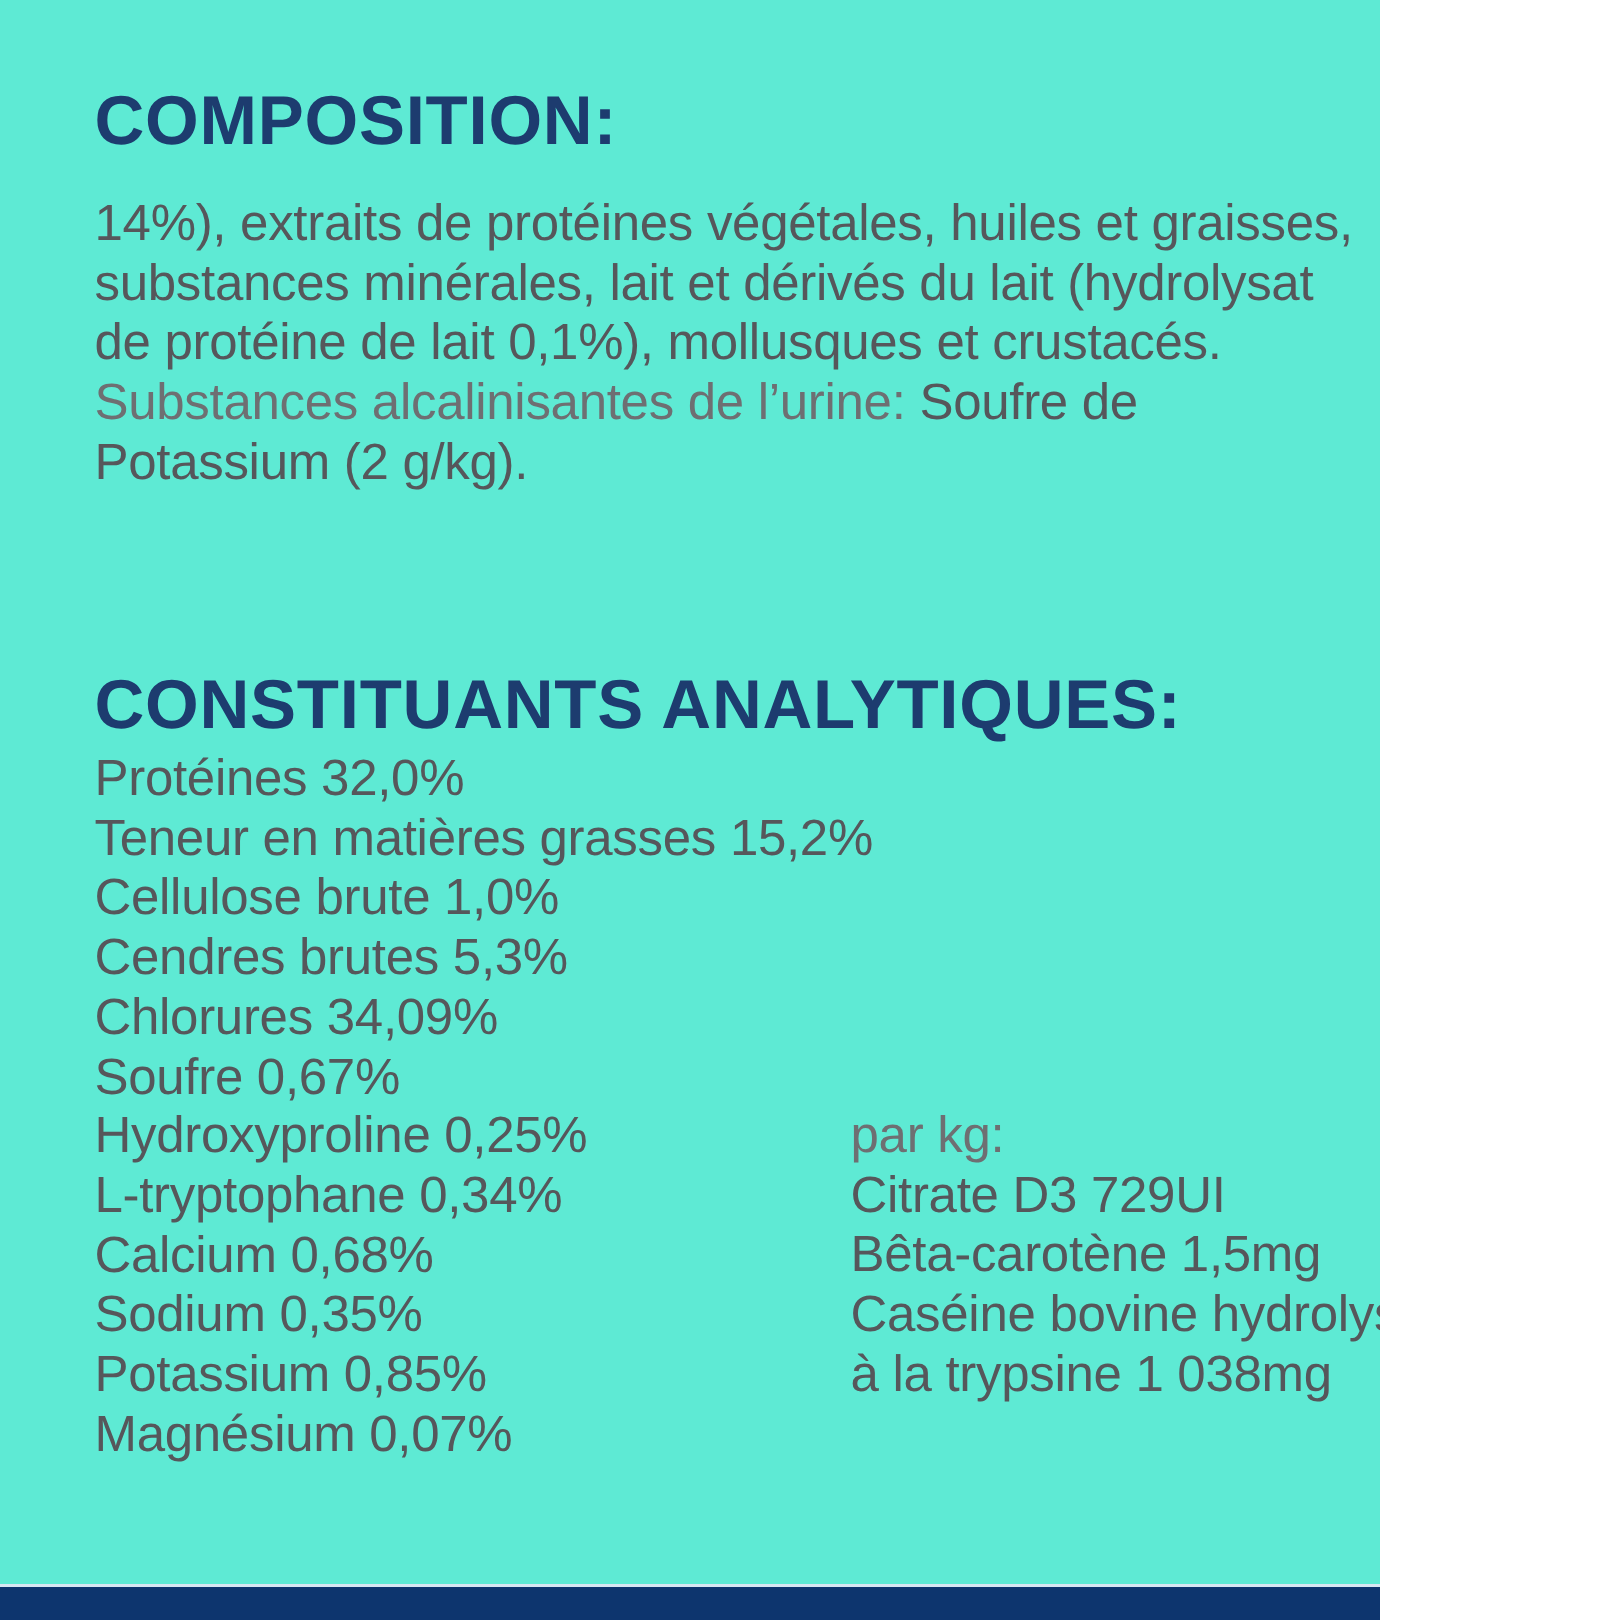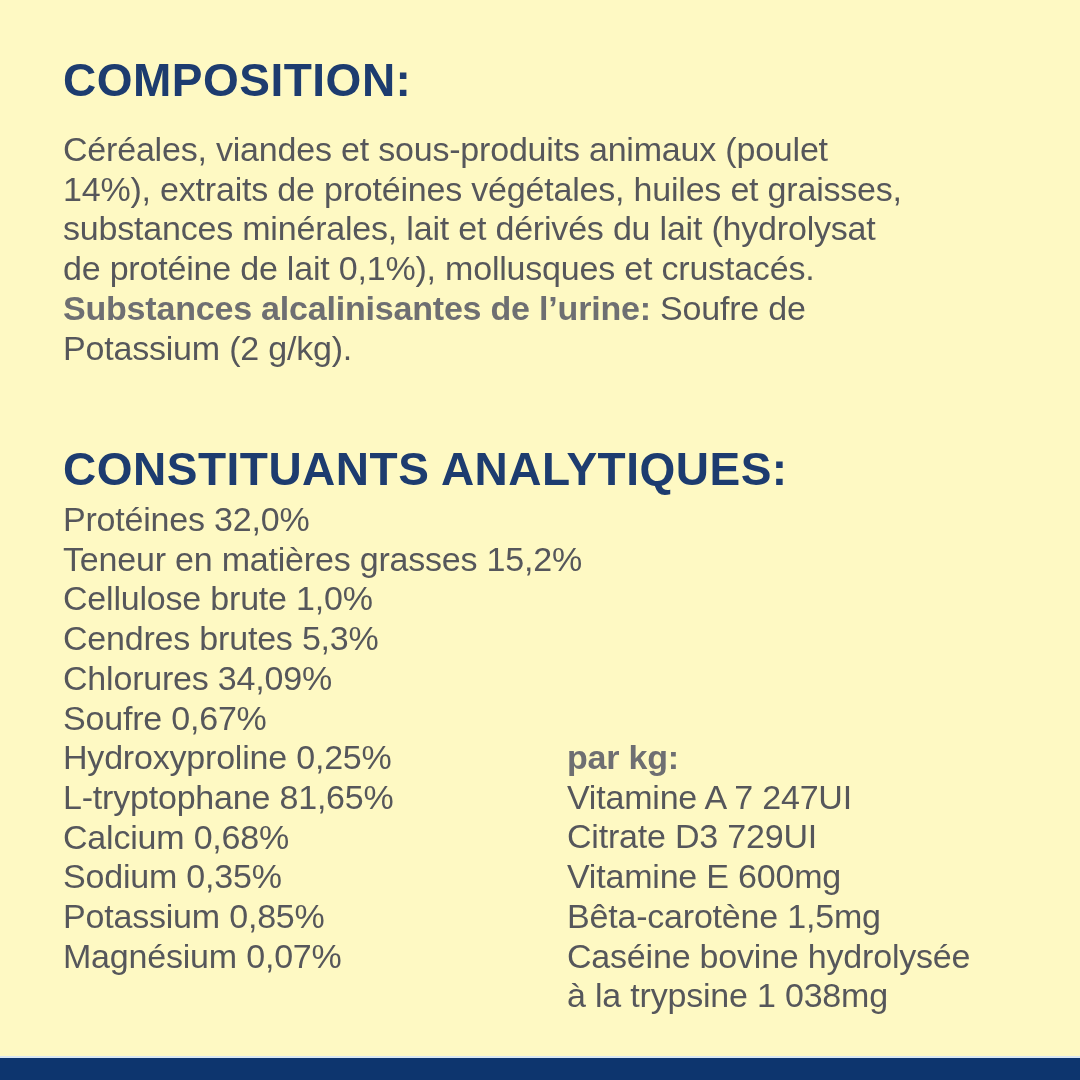--- a/index.html
+++ b/index.html
@@ -2,23 +2,23 @@
 <html><head>
 <meta charset="utf-8">
 <style>
   html, body {
     margin: 0;
     padding: 0;
     background: #ffffff;
   }
   .page {
     position: relative;
-    width: 1080px;
+    width: 920px;
     height: 1080px;
-    background: #fef9c3;
+    background: #5eead4;
     overflow: hidden;
     font-family: "Liberation Sans", sans-serif;
   }
   .section-heading {
     position: absolute;
     left: 63px;
     color: #1d3c6f;
     font-size: 46px;
     font-weight: 800;
     letter-spacing: 0.5px;
@@ -32,21 +32,21 @@
     position: absolute;
     left: 63px;
     color: #56575b;
     font-size: 34px;
     line-height: 39.7px;
     letter-spacing: -0.2px;
     white-space: nowrap;
   }
   .composition-paragraph { top: 130px; }
   .bold-gray {
-    font-weight: 700;
+    font-weight: 400;
     color: #6e6f72;
   }
   .analytics-left { top: 500px; }
   .analytics-right {
     top: 738px;
     left: 567px;
   }
   .footer-bar {
     position: absolute;
     left: 0;
@@ -58,50 +58,47 @@
   }
 </style>
 </head>
 <body>
 
 <div class="page">
 
   <div class="section-heading composition-heading">COMPOSITION:</div>
 
   <div class="body-text composition-paragraph">
-    <div>Céréales, viandes et sous-produits animaux (poulet</div>
     <div>14%), extraits de protéines végétales, huiles et graisses,</div>
     <div>substances minérales, lait et dérivés du lait (hydrolysat</div>
     <div>de protéine de lait 0,1%), mollusques et crustacés.</div>
     <div><span class="bold-gray">Substances alcalinisantes de l’urine:</span><span> Soufre de</span></div>
     <div>Potassium (2 g/kg).</div>
   </div>
 
   <div class="section-heading analytics-heading">CONSTITUANTS ANALYTIQUES:</div>
 
   <div class="body-text analytics-left">
     <div>Protéines 32,0%</div>
     <div>Teneur en matières grasses 15,2%</div>
     <div>Cellulose brute 1,0%</div>
     <div>Cendres brutes 5,3%</div>
     <div>Chlorures 34,09%</div>
     <div>Soufre 0,67%</div>
     <div>Hydroxyproline 0,25%</div>
-    <div>L-tryptophane 81,65%</div>
+    <div>L-tryptophane 0,34%</div>
     <div>Calcium 0,68%</div>
     <div>Sodium 0,35%</div>
     <div>Potassium 0,85%</div>
     <div>Magnésium 0,07%</div>
   </div>
 
   <div class="body-text analytics-right">
     <div class="bold-gray">par kg:</div>
-    <div>Vitamine A 7 247UI</div>
     <div>Citrate D3 729UI</div>
-    <div>Vitamine E 600mg</div>
     <div>Bêta-carotène 1,5mg</div>
     <div>Caséine bovine hydrolysée</div>
     <div>à la trypsine 1 038mg</div>
   </div>
 
   <div class="footer-bar"></div>
 
 </div>
 
 </body></html>

